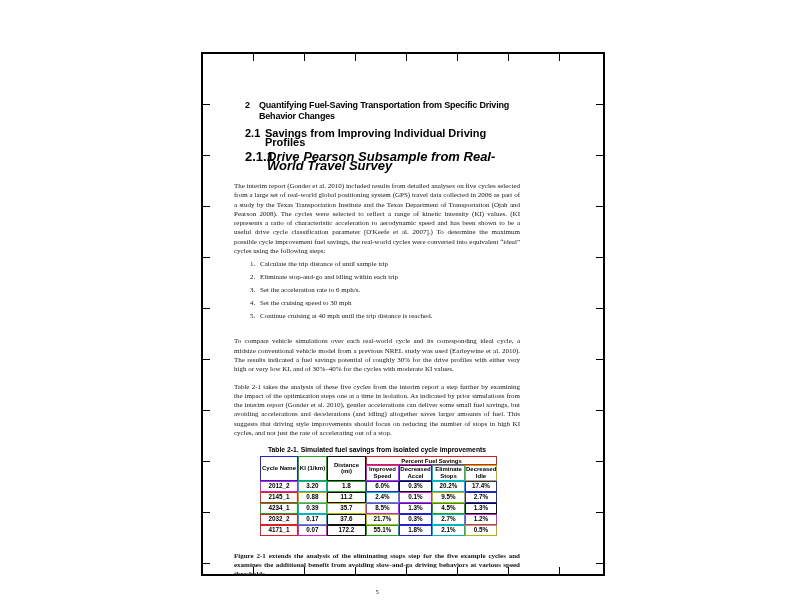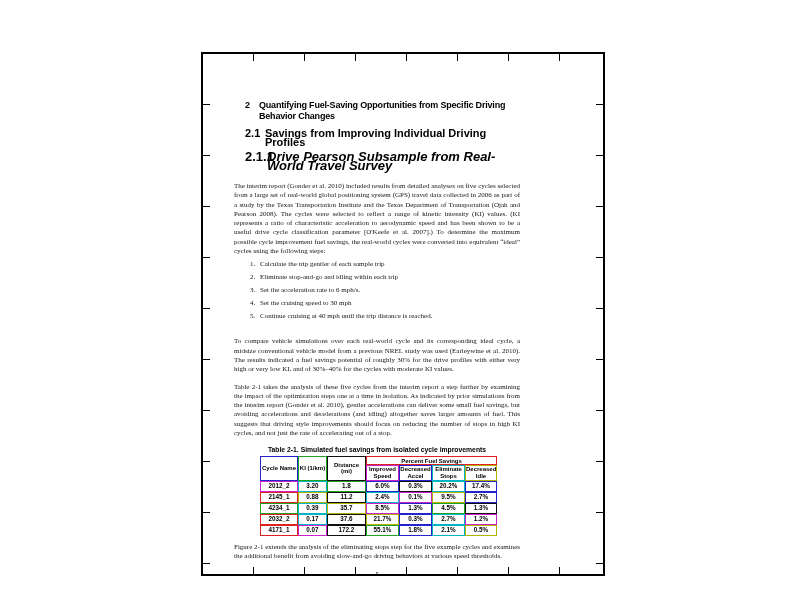--- a/index.html
+++ b/index.html
@@ -96,39 +96,39 @@
   <div class="sheet">
     <div class="ticks-top"></div>
     <div class="ticks-bottom"></div>
     <div class="ticks-left"></div>
     <div class="ticks-right"></div>
 
     <div class="content">
 
       <div class="h1">
         <span class="num">2</span>
-        <span>Quantifying Fuel-Saving Opportunities from Specific Driving Behavior Changes</span>
+        <span>Quantifying Fuel-Saving Transportation from Specific Driving Behavior Changes</span>
       </div>
 
       <div class="h2">
         <span class="num">2.1</span>
         <span>Savings from Improving Individual Driving Profiles</span>
       </div>
 
       <div class="h3">
         <span class="num">2.1.1</span>
         <span>Drive Pearson Subsample from Real-World Travel Survey</span>
       </div>
 
       <div class="para">The interim report (Gonder et al. 2010) included results from detailed analyses on five cycles selected from a large set of real-world global positioning system (GPS) travel data collected in 2006 as part of a study by the Texas Transportation Institute and the Texas Department of Transportation (Ojah and Pearson 2008). The cycles were selected to reflect a range of kinetic intensity (KI) values. (KI represents a ratio of characteristic acceleration to aerodynamic speed and has been shown to be a useful drive cycle classification parameter [O'Keefe et al. 2007].) To determine the maximum possible cycle improvement fuel savings, the real-world cycles were converted into equivalent “ideal” cycles using the following steps:</div>
 
       <div class="steps">
         <div class="step">
           <span class="snum">1.</span>
-          <span>Calculate the trip gentler of each sample trip</span>
+          <span>Calculate the trip distance of until sample trip</span>
         </div>
         <div class="step">
           <span class="snum">2.</span>
           <span>Eliminate stop-and-go and idling within each trip</span>
         </div>
         <div class="step">
           <span class="snum">3.</span>
           <span>Set the acceleration rate to 6 mph/s.</span>
         </div>
         <div class="step">
@@ -211,19 +211,19 @@
             <td class="data bc-m">0.07</td>
             <td class="data bc-k">172.2</td>
             <td class="data bc-g">55.1%</td>
             <td class="data bc-b">1.8%</td>
             <td class="data bc-c">2.1%</td>
             <td class="data bc-y">0.5%</td>
           </tr>
         </tbody>
       </table>
 
-      <div class="para" style="margin-top:7px;">Figure 2-1 extends the analysis of the eliminating stops step for the five example cycles and examines the additional benefit from avoiding slow-and-go driving behaviors at various speed thresholds.</div>
+      <div class="para" style="margin-top:16px;font-weight:bold;">Figure 2-1 extends the analysis of the eliminating stops step for the five example cycles and examines the additional benefit from avoiding slow-and-go driving behaviors at various speed thresholds.</div>
 
       <div class="footer-num">5</div>
 
     </div>
   </div>
 </div>
 
 </body></html>

